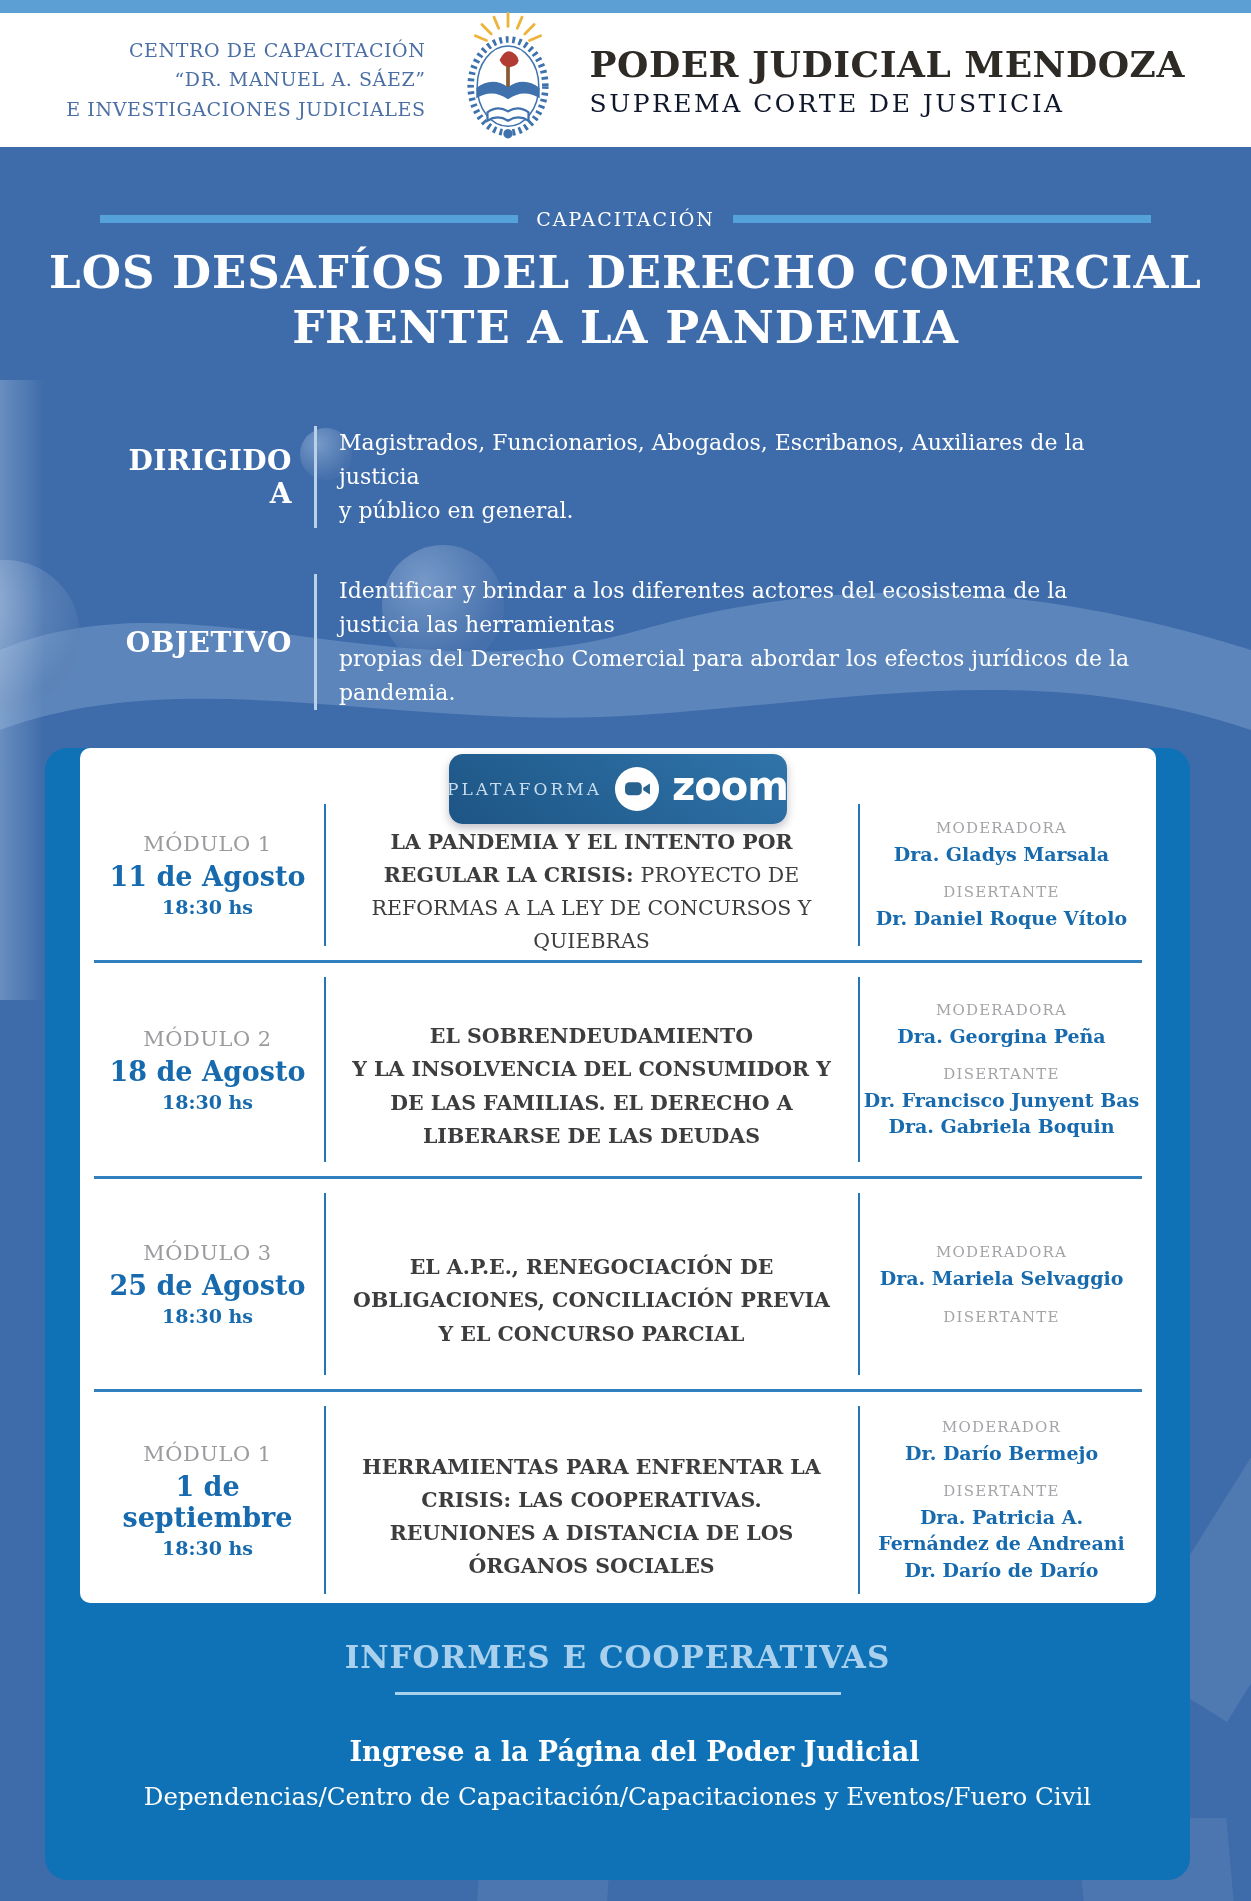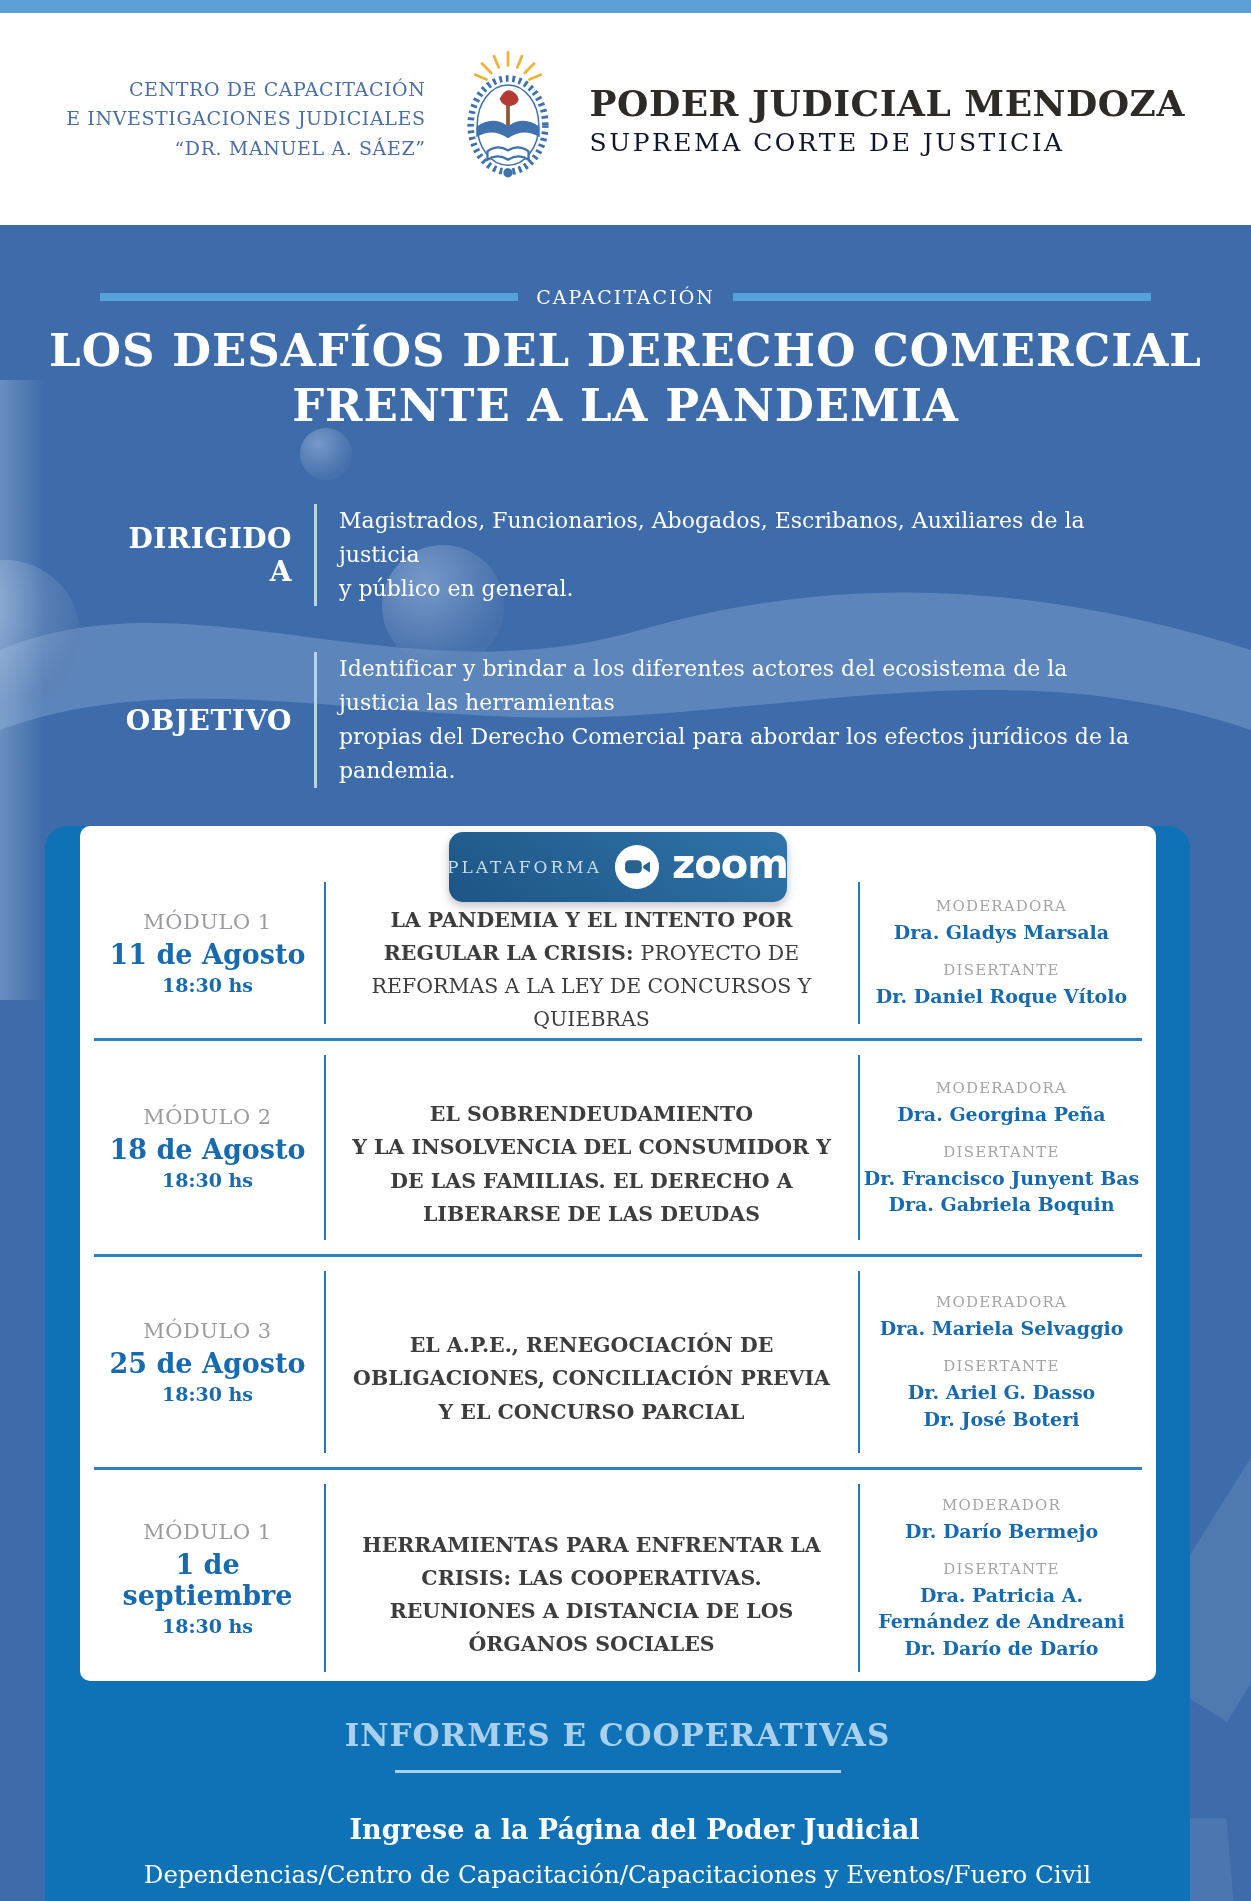--- a/index.html
+++ b/index.html
@@ -18,21 +18,21 @@
   .wm-c2 { left:300px; top:428px; width:52px; height:52px; }
   .wm-c3 { left:-70px; top:560px; width:150px; height:150px; }
   .wm-chain { position:absolute; left:0; top:380px; width:44px; height:620px;
     background:linear-gradient(90deg, rgba(205,220,240,.30), rgba(205,220,240,0)); }
   .wm-pillar { position:absolute; background:rgba(255,255,255,.07); }
   .wm-p1 { left:480px; top:1818px; width:130px; height:83px; transform:skewX(-4deg); }
   .wm-p2 { left:1080px; top:1818px; width:150px; height:83px; transform:skewX(5deg); }
   .wm-p3 { left:1185px; top:1450px; width:120px; height:260px; transform:rotate(32deg); background:rgba(255,255,255,.09); }
   
   .topbar { position:relative; z-index:2; height:13px; background:#5b9fd4; }
-  .header { position:relative; z-index:2; height:212px; background:#ffffff;
+  .header { position:relative; z-index:2; height:134px; background:#ffffff;
     display:flex; align-items:center; justify-content:center; gap:26px; }
   .org { text-align:right; color:#4b6fa4; font-size:19px; line-height:1.55; letter-spacing:.6px; }
   .crest { flex:0 0 auto; margin-top:-6px; }
   .hdr-right { text-align:left; color:#2e2b27; }
   .hdr-title { font-size:36px; font-weight:700; letter-spacing:.5px; }
   .hdr-sub { font-size:25px; letter-spacing:2.5px; color:#0f172a; margin-top:4px; }
   
   .bluebody { position:relative; z-index:1; }
   .kicker { display:flex; align-items:center; gap:18px; margin:61px 100px 0 100px; }
   .kicker .bar { flex:1; height:8px; background:#55a1da; }
@@ -101,22 +101,22 @@
   <div class="wm-pillar wm-p1"></div>
   <div class="wm-pillar wm-p2"></div>
   <div class="wm-pillar wm-p3"></div>
 </div>
 
 <div class="topbar"></div>
 
 <header class="header">
   <div class="org">
     <div>CENTRO DE CAPACITACIÓN</div>
+    <div>“DR. MANUEL A. SÁEZ”</div>
     <div>E INVESTIGACIONES JUDICIALES</div>
-    <div>“DR. MANUEL A. SÁEZ”</div>
   </div>
   <div class="crest">
     <svg width="112" height="128" viewBox="0 0 120 136">
       <g stroke="#eeb33b" stroke-width="3" stroke-linecap="round">
         <line x1="60" y1="16" x2="60" y2="2"></line>
         <line x1="50" y1="18" x2="45" y2="6"></line>
         <line x1="70" y1="18" x2="75" y2="6"></line>
         <line x1="42" y1="24" x2="32" y2="14"></line>
         <line x1="78" y1="24" x2="88" y2="14"></line>
         <line x1="37" y1="31" x2="25" y2="26"></line>
@@ -249,22 +249,20 @@
           </p>
         </div>
         <div class="vdiv"></div>
         <div class="col col-people">
           <div>
             <div class="p-label">MODERADORA</div>
             <div class="p-names">Dra. Mariela Selvaggio</div>
           </div>
           <div class="p-group2">
             <div class="p-label">DISERTANTE</div>
-            <div class="p-names">Dr. Ariel G. Dasso
-Dr. José Boteri</div>
           </div>
         </div>
       </div>
 
       <div class="rowsep"></div>
 
       <div class="row row-4">
         <div class="col col-mod">
           <div class="m-name">MÓDULO 1</div>
           <div class="m-date">1 de septiembre</div>

